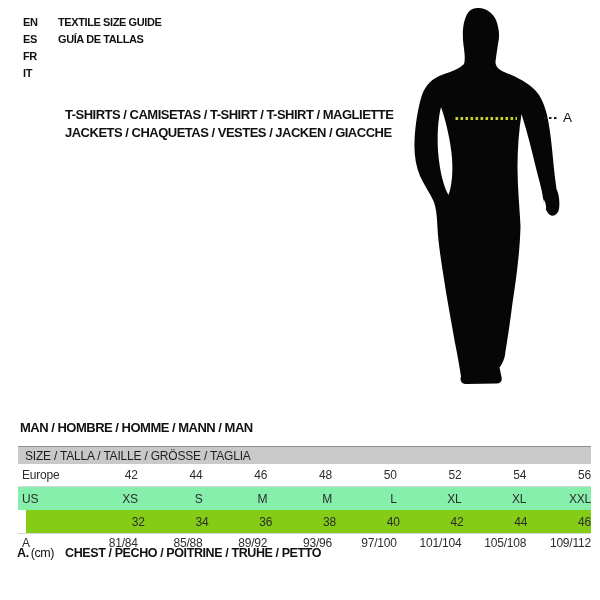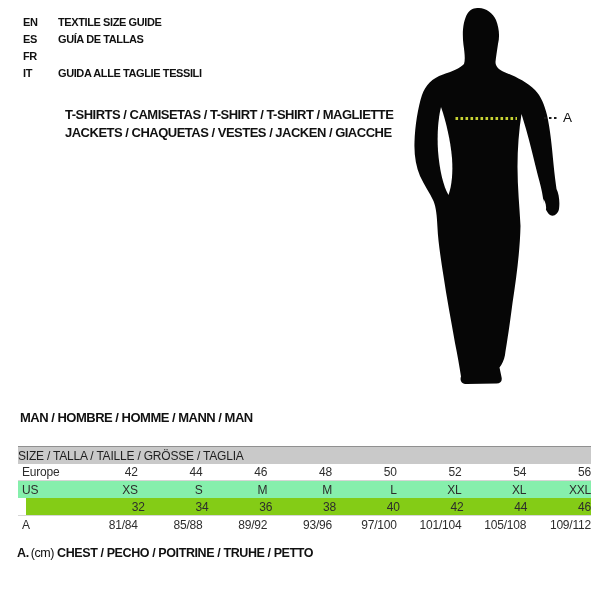--- a/index.html
+++ b/index.html
@@ -11,54 +11,53 @@
   .lang-guide{position:absolute;left:23px;top:14px;}
   .lang-row{display:flex;line-height:17px;font-size:11px;font-weight:bold;letter-spacing:-0.4px;}
   .lang-code{width:35px;flex:0 0 35px;}
   .lang-label{white-space:nowrap;text-align:center;}
   
   .categories{position:absolute;left:21px;top:106px;font-size:13px;font-weight:bold;letter-spacing:-0.5px;line-height:17.5px;white-space:nowrap;margin-left:44px;}
   
   .figure-svg{position:absolute;left:400px;top:0;}
   .measure-label{position:absolute;left:563px;top:110px;font-size:13.5px;font-weight:normal;color:#111;}
   
-  .section-title{position:absolute;left:20px;top:410px;font-size:13px;font-weight:bold;letter-spacing:-0.5px;white-space:nowrap;}
+  .section-title{position:absolute;left:20px;top:420px;font-size:13px;font-weight:bold;letter-spacing:-0.5px;white-space:nowrap;}
   
   .size-table{position:absolute;left:18px;top:446px;width:573px;font-size:12px;color:#2d2d2d;letter-spacing:-0.2px;}
-  .st-header{height:18px;display:flex;align-items:center;padding-left:0;border-top:1px solid #909090;box-sizing:border-box;color:#1f1f1f;}
-  .st-row{display:grid;grid-template-columns:55px repeat(8,1fr);align-items:center;height:17px;}
+  .st-header{height:18px;display:flex;align-items:center;padding-left:7px;border-top:1px solid #909090;box-sizing:border-box;color:#1f1f1f;}
+  .st-row{display:grid;grid-template-columns:55px repeat(8,1fr);align-items:center;height:23px;}
   .st-row .lbl{padding-left:4px;text-align:left;}
   .st-row .val{text-align:right;}
   .row-europe{background:#ffffff;border-bottom:1px solid #d6d6d6;box-sizing:border-box;}
   .row-a{background:#ffffff;border-top:1px solid #d6d6d6;box-sizing:border-box;height:18px;}
   
   .footnote{position:absolute;left:17px;top:546px;font-size:12.5px;letter-spacing:-0.4px;white-space:nowrap;}
   .fn-marker,.fn-label{font-weight:bold;}
-  .fn-unit{font-weight:normal;margin:0 3px 0 2px;}
+  .fn-unit{font-weight:normal;margin:0 11px 0 2px;}
 </style>
 </head>
 <body>
 
 <div class="canvas">
 
   <div class="lang-guide">
     <div class="lang-row">
       <span class="lang-code">EN</span>
       <span class="lang-label">TEXTILE SIZE GUIDE</span>
     </div>
     <div class="lang-row">
       <span class="lang-code">ES</span>
       <span class="lang-label">GUÍA DE TALLAS</span>
     </div>
     <div class="lang-row">
       <span class="lang-code">FR</span>
     </div>
     <div class="lang-row">
       <span class="lang-code">IT</span>
-      <span class="lang-label">GUIDA ALLE TAGLIE TESSILI</span>
     </div>
   </div>
 
   <div class="categories">
     <div>T-SHIRTS / CAMISETAS / T-SHIRT / T-SHIRT / MAGLIETTE</div>
     <div>JACKETS / CHAQUETAS / VESTES / JACKEN / GIACCHE</div>
   </div>
 
   <svg class="figure-svg" width="200" height="400" viewBox="400 0 200 400" xmlns="http://www.w3.org/2000/svg">
     <path d="M479 8

